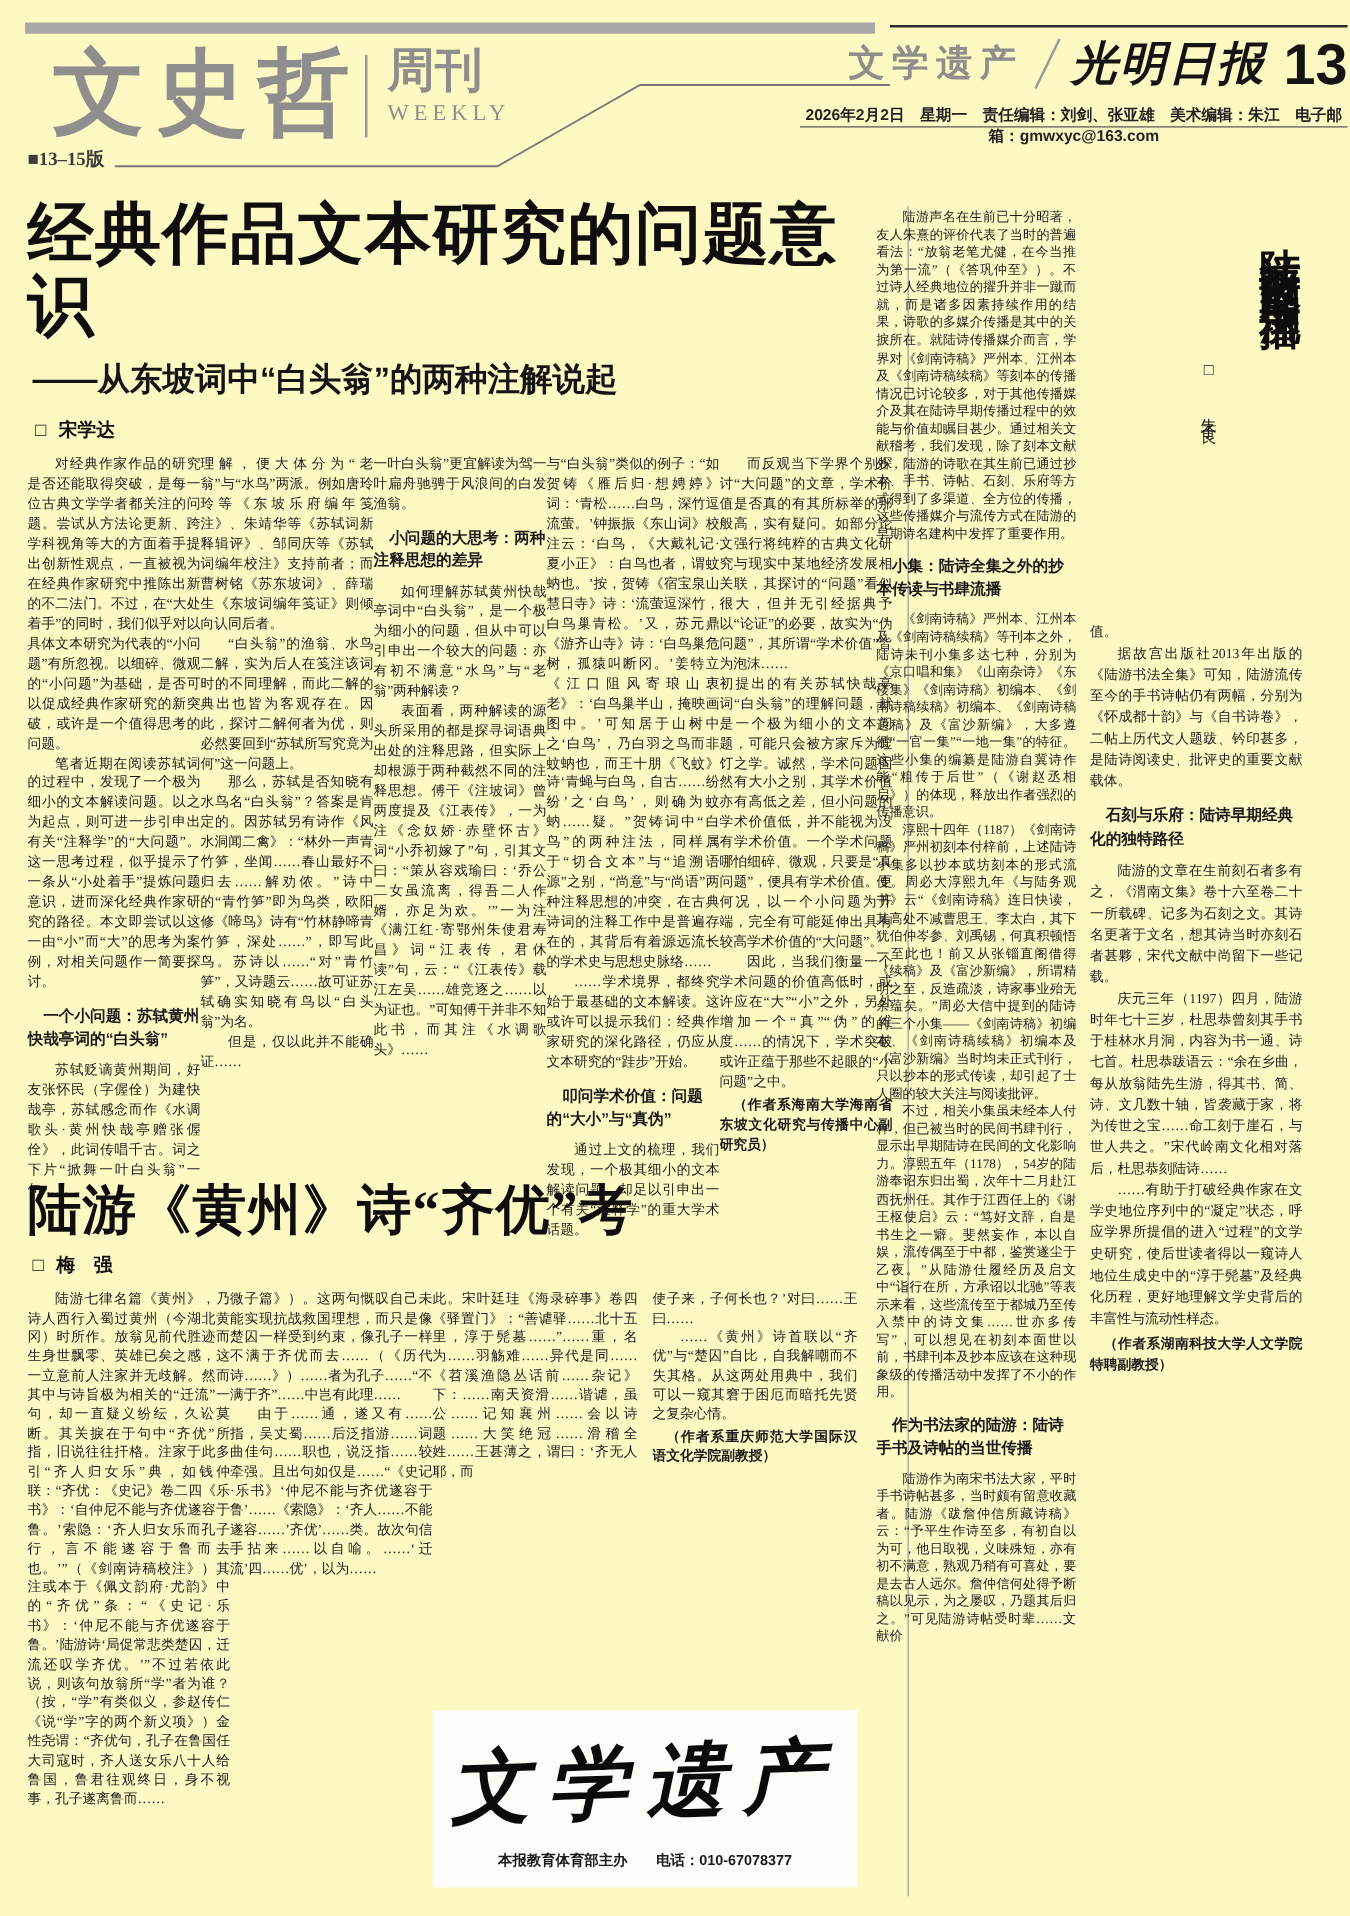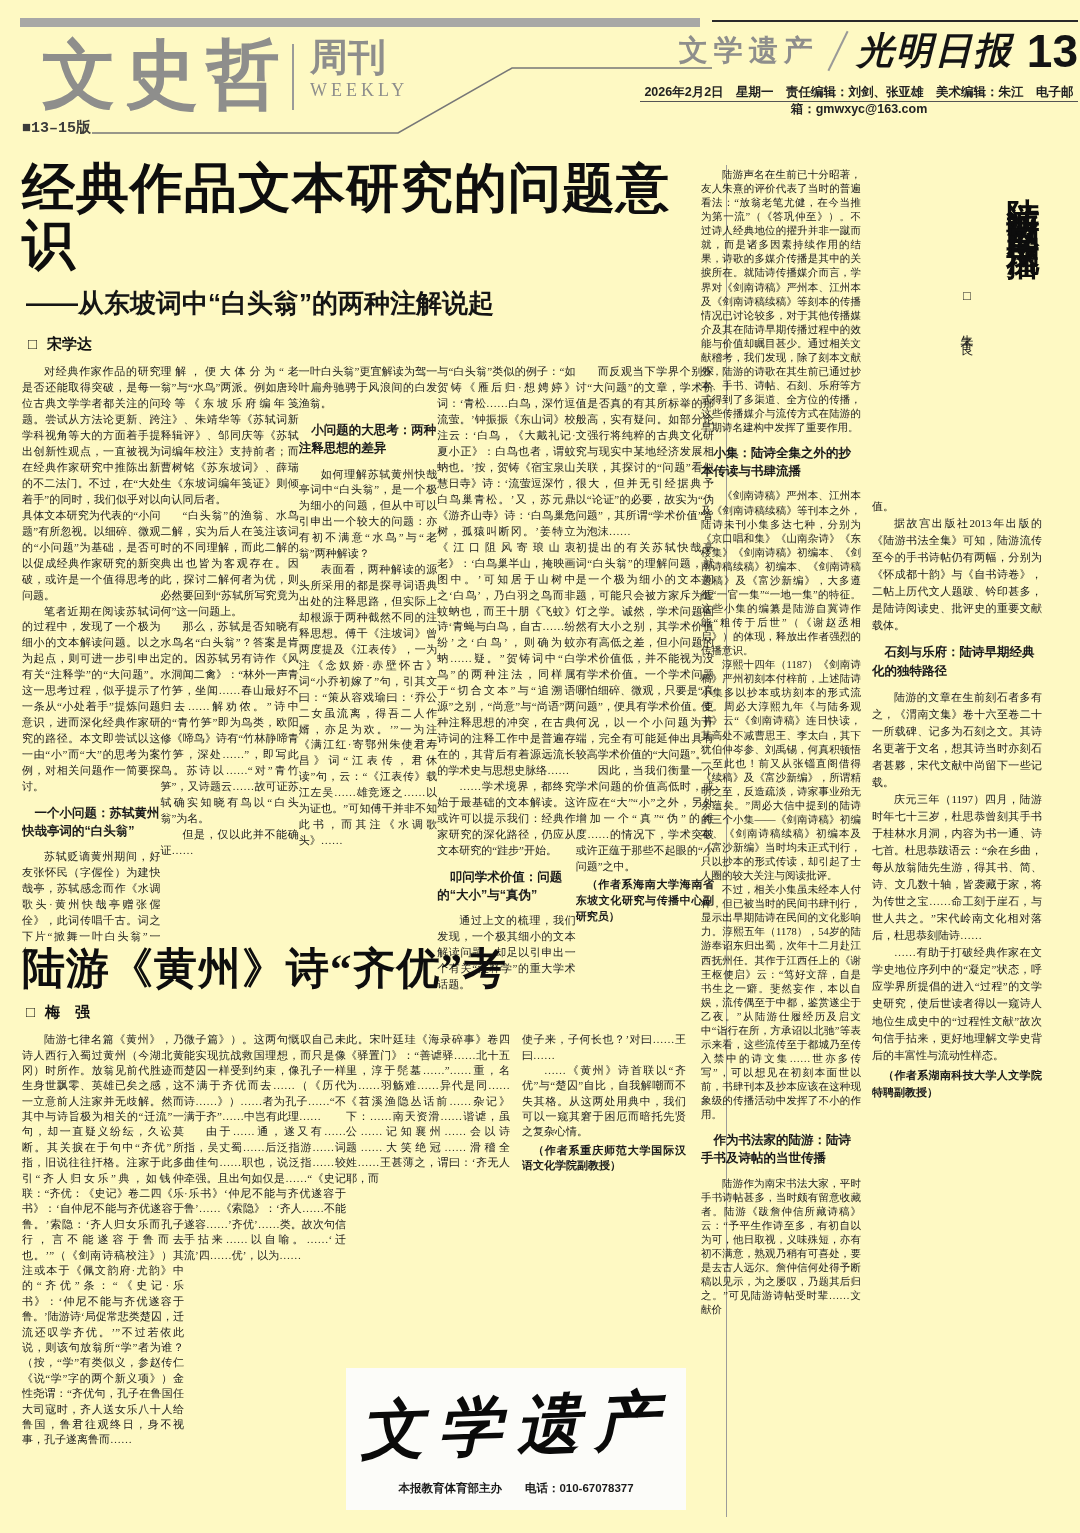--- a/index.html
+++ b/index.html
@@ -6,21 +6,21 @@
   .page{position:relative;width:1080px;height:1533px;margin:0 auto;background:#fef9c3;
         overflow:hidden;color:#1a1a1a;font-family:"Liberation Serif","DejaVu Serif",serif;}
   
   .bar-gray{position:absolute;left:20px;top:18px;width:680px;height:9px;background:#a8a8a6;}
   .bar-black{position:absolute;left:712px;top:20px;width:366px;height:2px;background:#2a2a2a;}
   .masthead-left{position:absolute;left:42px;top:38px;display:flex;align-items:flex-start;}
   .wsz{font-size:74px;line-height:1;font-weight:900;color:#8e8e8c;letter-spacing:8px;}
   .mast-div{width:2px;height:66px;background:#9b9b99;margin:6px 16px 0 4px;}
   .weekly-cn{font-size:38px;line-height:1;font-weight:900;color:#8e8e8c;}
   .weekly-en{font-size:18px;letter-spacing:4px;color:#8e8e8c;margin-top:4px;}
-  .pages-note{position:absolute;left:22px;top:118px;font-family:Liberation Mono, monospace;
+  .pages-note{position:absolute;left:22px;top:118px;font-family:Liberation Serif, serif;
               font-size:15px;font-weight:bold;color:#3c3c3a;}
   .hdr-svg{position:absolute;left:0;top:0;}
   .masthead-right{position:absolute;left:640px;top:24px;width:438px;}
   .mr-row{display:flex;align-items:center;justify-content:flex-end;}
   .col-title{font-size:29px;font-weight:900;color:#8e8e8c;letter-spacing:6px;
              font-family:"Liberation Sans","DejaVu Sans",sans-serif;}
   .slash{width:2px;height:44px;background:#9a9a98;transform:rotate(26deg);margin:0 18px;}
   .paper-logo{font-size:37px;font-weight:bold;font-style:italic;color:#141414;letter-spacing:2px;}
   .page-num{font-size:46px;font-weight:bold;color:#141414;margin-left:14px;
             font-family:"Liberation Sans","DejaVu Sans",sans-serif;}
@@ -162,21 +162,21 @@
           <span>□</span>　<span>朱子良</span>
         </div>
         <div class="rt-title">陆游诗歌的早期流播</div>
       </div>
       <div class="rtext">
           <p class="blk blk-cont">值。</p>
           <p class="blk blk-p">据故宫出版社2013年出版的《陆游书法全集》可知，陆游流传至今的手书诗帖仍有两幅，分别为《怀成都十韵》与《自书诗卷》，二帖上历代文人题跋、钤印甚多，是陆诗阅读史、批评史的重要文献载体。</p>
           <p class="blk blk-h">石刻与乐府：陆诗早期经典化的独特路径</p>
           <p class="blk blk-p">陆游的文章在生前刻石者多有之，《渭南文集》卷十六至卷二十一所载碑、记多为石刻之文。其诗名更著于文名，想其诗当时亦刻石者甚夥，宋代文献中尚留下一些记载。</p>
           <p class="blk blk-p">庆元三年（1197）四月，陆游时年七十三岁，杜思恭曾刻其手书于桂林水月洞，内容为书一通、诗七首。杜思恭跋语云：“余在乡曲，每从放翁陆先生游，得其书、简、诗、文几数十轴，皆袭藏于家，将为传世之宝……命工刻于崖石，与世人共之。”宋代岭南文化相对落后，杜思恭刻陆诗……</p>
-          <p class="blk blk-p">……有助于打破经典作家在文学史地位序列中的“凝定”状态，呼应学界所提倡的进入“过程”的文学史研究，使后世读者得以一窥诗人地位生成史中的“过程性文献”故次句信手拈来，更好地理解文学史背后的丰富性与流动性样态。</p>
+          <p class="blk blk-p">……有助于打破经典作家在文学史地位序列中的“凝定”状态，呼应学界所提倡的进入“过程”的文学史研究，使后世读者得以一窥诗人地位生成史中的“淳于髡墓”及经典化历程，更好地理解文学史背后的丰富性与流动性样态。</p>
           <p class="blk blk-c">（作者系湖南科技大学人文学院特聘副教授）</p>
         </div>
     </div>
   </div>
 
   <div class="bottom-article">
     <h2 class="ba-title">陆游《黄州》诗“齐优”考</h2>
     <div class="byline ba-byline">
       <span class="sq">□</span><span>梅　强</span>
     </div>

